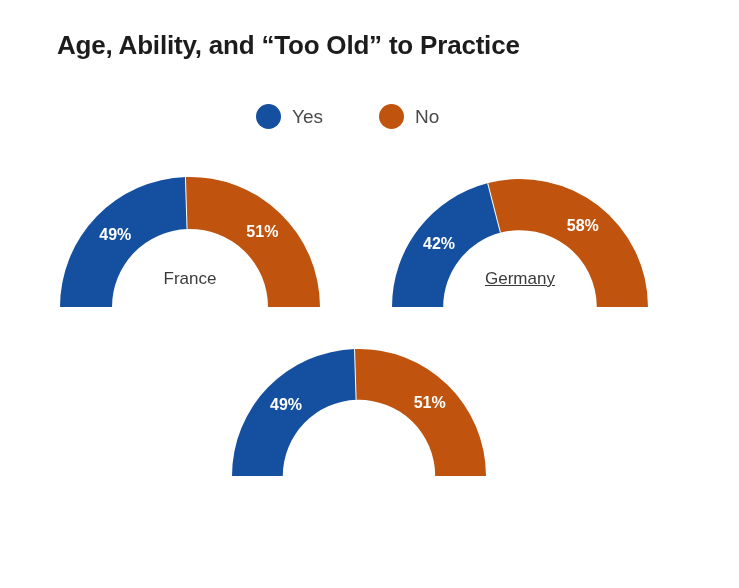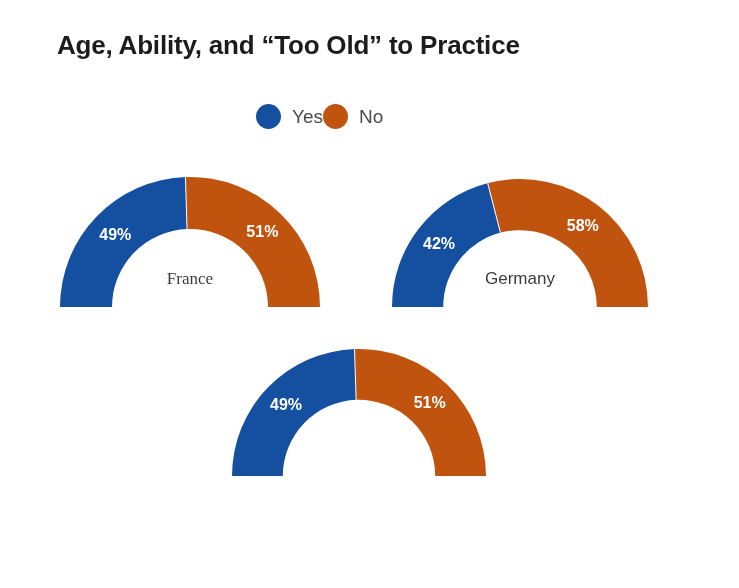--- a/index.html
+++ b/index.html
@@ -33,20 +33,21 @@
     white-space: nowrap;
   }
 
   
   .legend {
     position: absolute;
     left: 256px;
     top: 104px;
     display: flex;
     align-items: center;
+    gap: 56px;
     text-align: center;
   }
   .legend-item {
     display: flex;
     align-items: center;
     gap: 11px;
   }
   .legend-swatch {
     width: 25px;
     height: 25px;
@@ -114,34 +115,34 @@
   <div class="gauge" id="gauge-0" style="left:60px; top:177px; width:260px; height:130px;">
     <svg viewBox="0 0 260 130" width="260" height="130">
         <path d="M 0 129.99999999999997 A 130 130 0 0 1 125.91660131984332 0.06414715245489333
           L 127.54996079190599 52.03848829147293 A 78 78 0 0 0 52 130 Z" fill="#1550A0"></path>
         <text x="55.31486503262835" y="62.62506915439934" text-anchor="middle" class="pct">49%</text>
         <line x1="127.54996079190599" y1="52.03848829147293" x2="125.91660131984332" y2="0.06414715245489333" stroke="#ffffff" stroke-width="2"></line>
         <path d="M 125.91660131984332 0.06414715245489333 A 130 130 0 0 1 260 130
           L 208 130 A 78 78 0 0 0 127.54996079190599 52.03848829147293 Z" fill="#C0540F"></path>
         <text x="202.3749308456007" y="60.31486503262836" text-anchor="middle" class="pct">51%</text>
       </svg>
-    <div class="gauge-country" style="top:92px;font-family:Liberation Serif, serif;">France</div>
+    <div class="gauge-country" style="top:92px;">France</div>
   </div>
 
   <div class="gauge" id="gauge-1" style="left:392px; top:177px; width:256px; height:130px;">
     <svg viewBox="0 0 256 130" width="256" height="130">
         <path d="M 0 129.99999999999997 A 128 128 0 0 1 96.16769444289858 6.021355375535222
           L 108.90061666573915 55.61281322532113 A 76.8 76.8 0 0 0 51.2 130 Z" fill="#1550A0"></path>
         <text x="47.08812673272932" y="72.23831770593517" text-anchor="middle" class="pct">42%</text>
         <line x1="108.90061666573915" y1="55.61281322532113" x2="96.16769444289858" y2="6.021355375535222" stroke="#ffffff" stroke-width="2"></line>
         <path d="M 96.16769444289858 6.021355375535222 A 128 128 0 0 1 256 130
           L 204.8 130 A 76.8 76.8 0 0 0 108.90061666573915 55.61281322532113 Z" fill="#C0540F"></path>
         <text x="190.7616822940648" y="54.08812673272929" text-anchor="middle" class="pct">58%</text>
       </svg>
-    <div class="gauge-country" style="top:92px;">Germany</div>
+    <div class="gauge-country" style="top:92px;text-decoration:underline;">Germany</div>
   </div>
 
   <div class="gauge" id="gauge-2" style="left:232px; top:346px; width:254px; height:130px;">
     <svg viewBox="0 0 254 130" width="254" height="130">
         <path d="M 0 129.99999999999997 A 127 127 0 0 1 123.0108335970777 3.062666833552086
           L 124.60650015824663 53.837600100131255 A 76.2 76.2 0 0 0 50.8 130 Z" fill="#1550A0"></path>
         <text x="54.03836814726" y="64.29525986622089" text-anchor="middle" class="pct">49%</text>
         <line x1="124.60650015824663" y1="53.837600100131255" x2="123.0108335970777" y2="3.062666833552086" stroke="#ffffff" stroke-width="2"></line>
         <path d="M 123.0108335970777 3.062666833552086 A 127 127 0 0 1 254 130
           L 203.2 130 A 76.2 76.2 0 0 0 124.60650015824663 53.837600100131255 Z" fill="#C0540F"></path>

